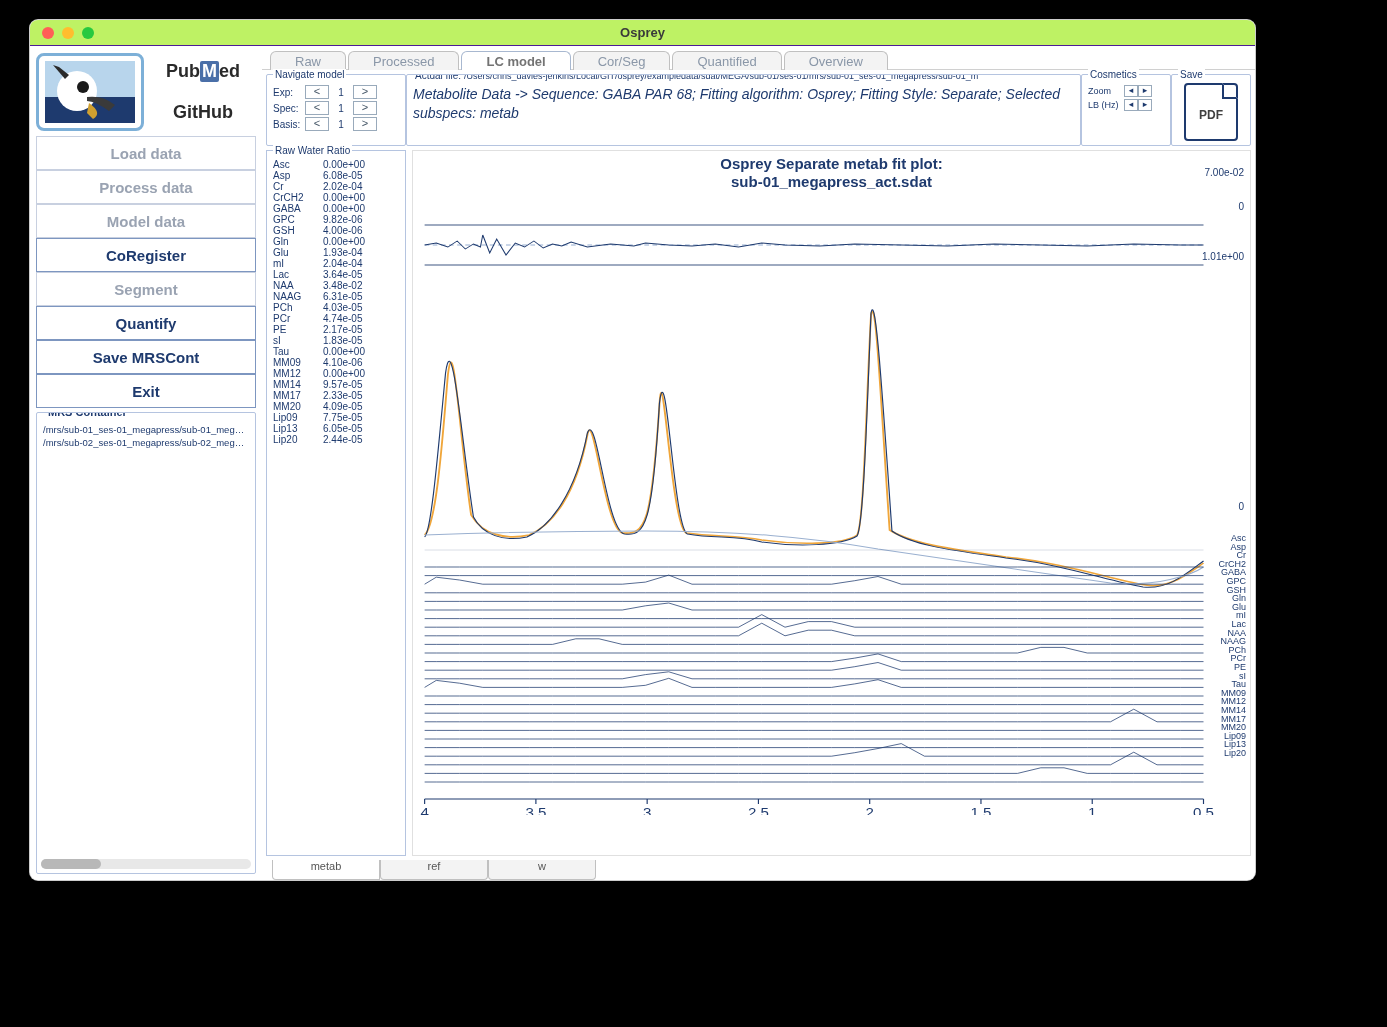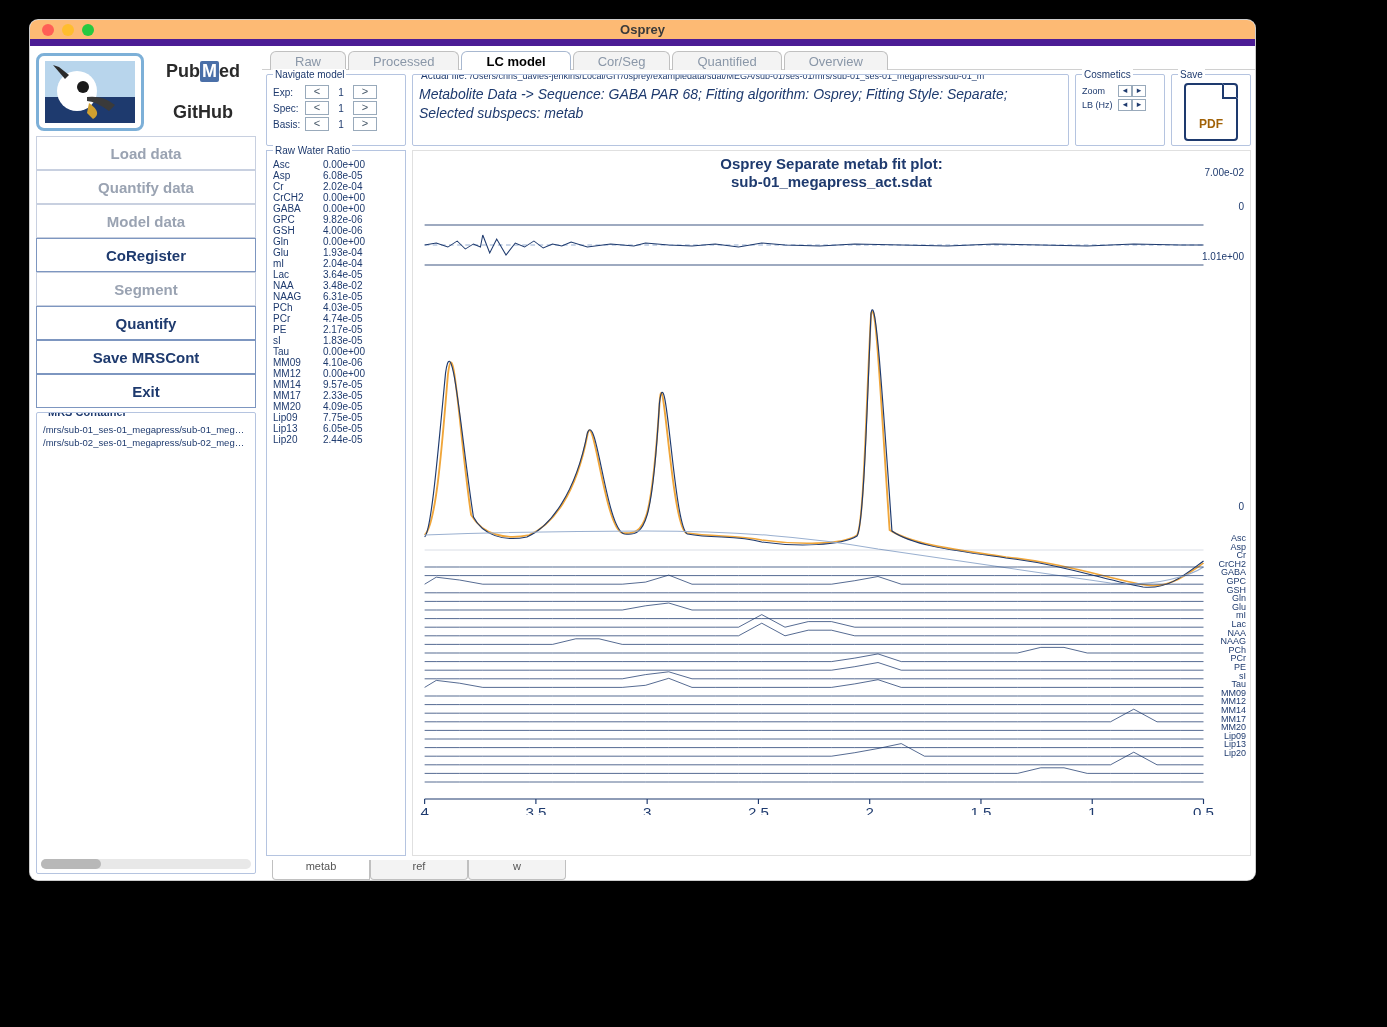--- a/index.html
+++ b/index.html
@@ -15,22 +15,22 @@
   .window {
     background: #f5f5f5;
     border-radius: 8px;
     width: 1225px; height: 860px;
     display: flex; flex-direction: column;
     overflow: hidden;
     box-shadow: 0 0 0 1px #ccc;
   }
   .titlebar {
     height: 26px;
-    background: #fdba74;
-    border-bottom: 7px solid #4c1d95;
+    background: #bef264;
+    border-bottom: 1px solid #4c1d95;
     display: flex; align-items: center;
     position: relative;
   }
   .traffic { display:flex; gap:8px; padding-left:12px; }
   .traffic .dot { width:12px; height:12px; border-radius:50%; }
   .dot-red { background:#ff5f56; } .dot-yel { background:#ffbd2e; } .dot-grn { background:#27c93f; }
   .titlebar-title {
     position:absolute; left:0; right:0; text-align:center;
     font-size:13px; font-weight:600; color:#3a3a3a;
   }
@@ -92,23 +92,23 @@
   }
   .tabs {
     display:flex; height:24px; border-bottom:1px solid #d0d0d0;
     gap:2px; padding-left:8px; padding-top:4px;
   }
   .tab {
     padding:2px 24px 0 24px; border:1px solid #c0c0c0; border-bottom:none;
     border-radius:6px 6px 0 0; background:#f3f3f3;
     font-size:13px; color:#8a97a8; position:relative; top:1px;
   }
-  .tab.active { background:#fff; color:#000000; font-weight:600; border-color:#a8b8d0; }
+  .tab.active { background:#fff; color:#737373; font-weight:600; border-color:#a8b8d0; }
   .toolbar {
-    display:flex; gap:6px; padding:4px;
+    display:flex; padding:4px;
   }
   .group {
     border:1px solid #b5c4e0; border-radius:2px; position:relative;
     padding:8px 6px 4px 6px; font-size:10px; color:#1e3a6e;
   }
   .group-label {
     position:absolute; top:-6px; left:6px; background:#fff; font-size:10px; padding:0 2px;
   }
   .nav-model { width:140px; }
   .nav-row { display:flex; align-items:center; gap:2px; margin:2px 0; }
@@ -120,21 +120,21 @@
   .af-body { color:#1e3a6e; font-size:14px; padding:2px 0;font-style:italic; }
   .cosmetics { width:90px; }
   .cos-row { display:flex; align-items:center; gap:4px; margin:2px 0; }
   .cos-label { width:32px; font-size:9px; }
   .cos-btns { display:flex; }
   .cos-btn { width:14px; height:12px; border:1px solid #9ab; background:#fff; font-size:9px; text-align:center; line-height:9px; }
   .save-group { width:80px; display:flex; align-items:center; justify-content:center; }
   .pdf-box {
     width:54px; height:58px; border:2px solid #1e3a6e; border-radius:4px;
     display:flex; flex-direction:column; align-items:center; justify-content:flex-end;
-    font-weight:bold; font-size:12px; color:#a16207; padding-bottom:8px;
+    font-weight:bold; font-size:12px; color:#404040; padding-bottom:17px;
     position:relative; background:#fff;
   }
   .pdf-box::before {
     content:""; position:absolute; top:-2px; right:-2px;
     width:14px; height:14px; background:#fff; border-left:2px solid #1e3a6e; border-bottom:2px solid #1e3a6e;
     clip-path: polygon(0 0, 100% 100%, 0 100%);
   }
   
   .content {
     display:flex; flex:1; min-height:0; padding:0 4px 4px 4px; gap:6px;
@@ -151,21 +151,21 @@
   .plot-area {
     flex:1; border:1px solid #e0e0e0; background:#fff; position:relative;
     min-width:0;
   }
   .plot-title { text-align:center; font-size:15px; font-weight:bold; color:#1e3a6e; padding:4px 0; line-height:1.2; }
   svg { display:block; }
   .bottom-tabs {
     display:flex; height:20px; padding-left:10px; gap:0;
   }
   .btab {
-    width:98px; border:1px solid #c0c0c0; border-top:none;
+    width:108px; border:1px solid #c0c0c0; border-top:none;
     text-align:center; font-size:11px; color:#555; background:#f3f3f3;
     border-radius:0 0 4px 4px;
   }
   .btab.first { border-radius:0 0 0 4px; background:#fff; }
   .y-tick-label { position:absolute; font-size:10px; color:#1e3a6e; }
   .metab-lbl { position:absolute; font-size:9px; color:#1e3a6e; }
 </style>
 </head>
 <body>
 
@@ -199,21 +199,21 @@
             <span style="color:#2a2a2a">Pub</span>
               <span style="background:#4a6fa8;color:#fff;padding:0 2px;border-radius:2px;">M</span>
               <span style="color:#2a2a2a">ed</span>
           </div>
           <div class="link-box">GitHub</div>
         </div>
       </div>
 
       <div id="side-buttons">
           <div class="sidebtn">Load data</div>
-          <div class="sidebtn">Quantify data</div>
+          <div class="sidebtn">Process data</div>
           <div class="sidebtn">Model data</div>
           <div class="sidebtn active">CoRegister</div>
           <div class="sidebtn">Segment</div>
           <div class="sidebtn active">Quantify</div>
           <div class="sidebtn active">Save MRSCont</div>
           <div class="sidebtn active">Exit</div>
         </div>
 
       <div class="panel">
         <div class="panel-label">MRS Container</div>

